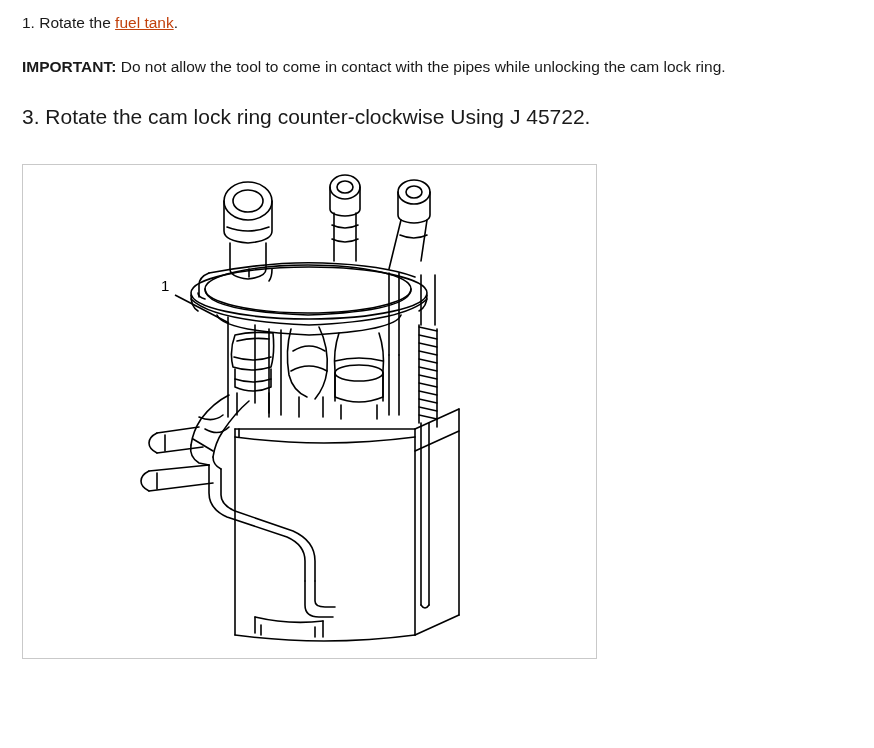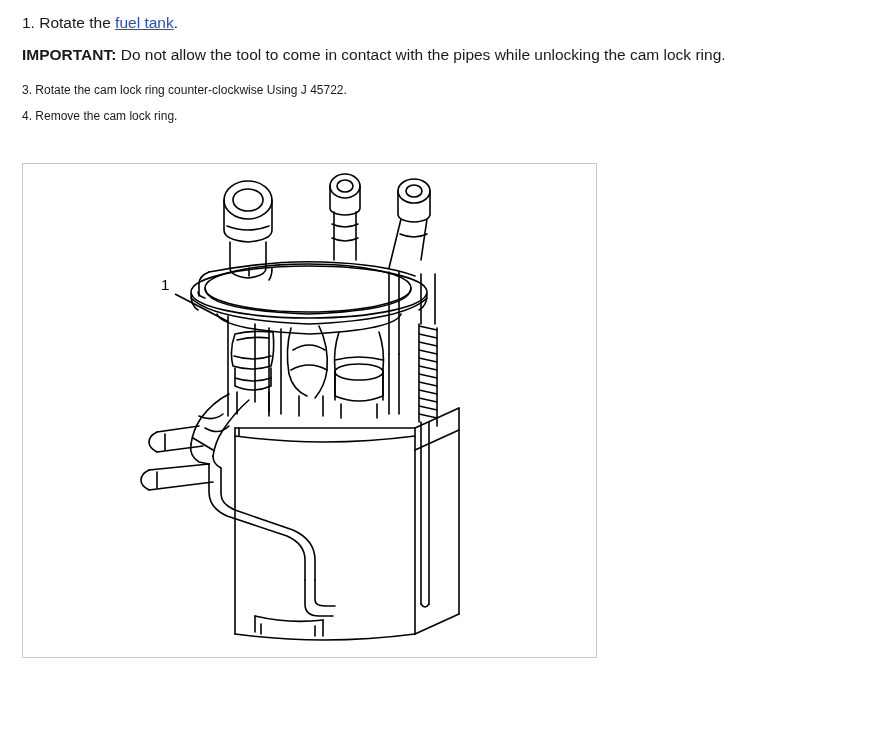--- a/index.html
+++ b/index.html
@@ -21,33 +21,33 @@
     width: 874px;
   }
   .steps {
     font-size: 15.5px;
     line-height: 26px;
   }
   .step {
     white-space: nowrap;
   }
   .link {
-    color: #1d4ed8;
+    color: #c2410c;
   }
   .note {
-    margin-top: 8px;
+    margin-top: 20px;
     font-size: 15.5px;
     line-height: 22px;
   }
   .note b {
     font-weight: bold;
   }
   .steps-2 {
-    margin-top: 11px;
-    font-size: 12px;
+    margin-top: 26px;
+    font-size: 21px;
     line-height: 26px;
   }
   .figure {
     margin-top: 34px;
     margin-left: 0px;
     width: 575px;
     height: 495px;
     border: 1px solid #c9c9c9;
     background: #ffffff;
     position: relative;
@@ -75,24 +75,20 @@
   </div>
 
   <div class="note">
     <b>IMPORTANT:</b><span> Do not allow the tool to come in contact with the pipes while unlocking the cam lock ring.</span>
   </div>
 
   <div class="steps-2">
     <div class="step">
       <span>3.</span>
       <span>Rotate the cam lock ring counter-clockwise Using J 45722.</span>
-    </div>
-    <div class="step">
-      <span>4.</span>
-      <span>Remove the cam lock ring.</span>
     </div>
   </div>
 
   <div class="figure">
     <svg width="573" height="493" viewBox="0 0 573 493" xmlns="http://www.w3.org/2000/svg">
       <g fill="none" stroke="#000" stroke-width="1.6" stroke-linejoin="round" stroke-linecap="round">
 
         <ellipse cx="225" cy="36" rx="24" ry="19"></ellipse>
         <ellipse cx="225" cy="36" rx="15" ry="11"></ellipse>
         <path d="M201 36 L201 66 Q201 76 225 78 Q249 76 249 66 L249 36"></path>

